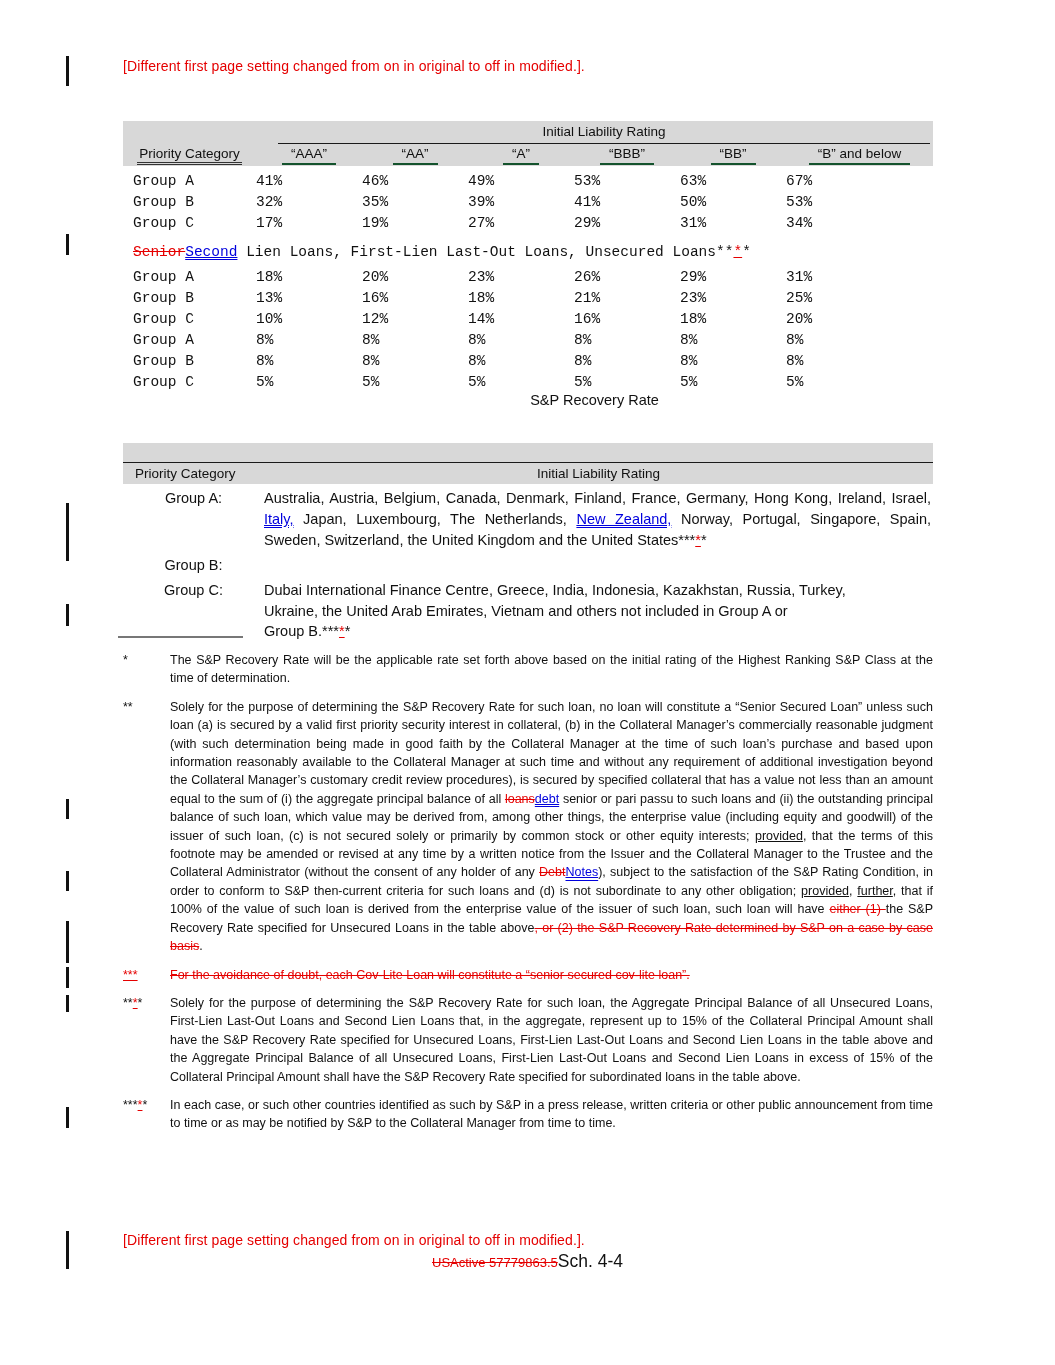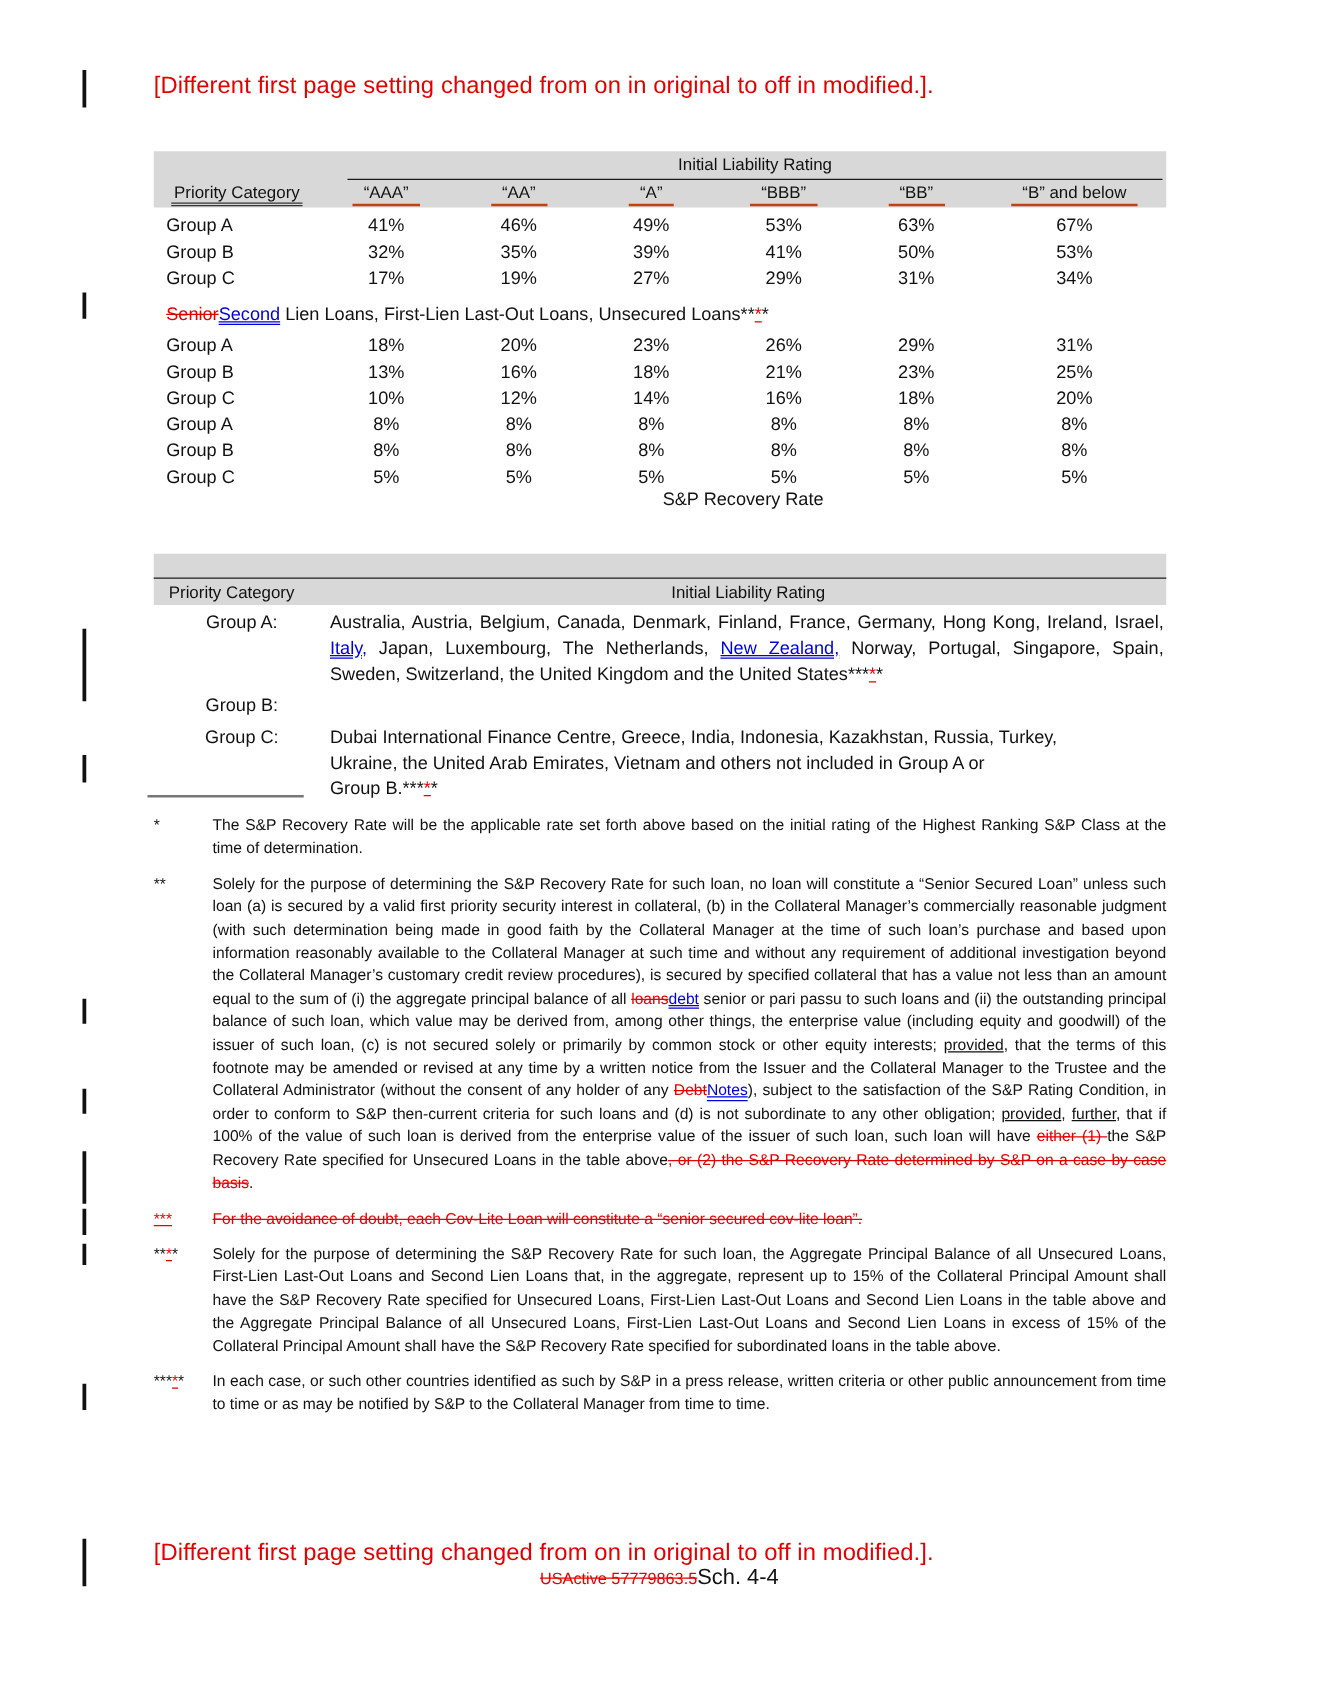--- a/index.html
+++ b/index.html
@@ -16,36 +16,36 @@
     font-family:"Liberation Sans","DejaVu Sans",sans-serif;
     color:#111;
     overflow:hidden;
   }
   
   .change-bar{position:absolute;left:66px;width:2.5px;background:#111;}
 
   .red-note{
     position:absolute;left:123px;
     color:var(--red);
-    font-size:19px;letter-spacing:.1px;
+    font-size:14px;letter-spacing:.1px;
   }
 
   
   .t1{position:absolute;left:123px;top:121px;width:810px;font-size:14.5px;}
   .t1-head{background:var(--hdr-bg);padding-top:3px;}
   .t1-head1{display:grid;grid-template-columns:133px 1fr;height:20px;font-size:13.5px;}
   .t1-ilr{text-align:center;border-bottom:1.5px solid #1a1a1a;margin-left:22px;margin-right:3px;padding-bottom:2px;}
   .t1-head2{display:grid;grid-template-columns:133px 106px 106px 106px 106px 106px 1fr;height:22px;font-size:13.5px;align-items:end;padding-bottom:1px;}
   .t1-head2 .hcell{text-align:center;}
-  .t1-head2 .hcell span{display:inline-block;border-bottom:2px solid #c2410c;padding:0 9px 2px 9px;}
+  .t1-head2 .hcell span{display:inline-block;border-bottom:2px solid #14532d;padding:0 9px 2px 9px;}
   .t1-head2 .pcat span{border-bottom:3px double #333;padding:0 2px 1px 2px;}
   .rt-row{display:grid;grid-template-columns:133px 106px 106px 106px 106px 106px 1fr;height:21px;align-items:center;}
-  .rt-body{padding-top:4px;}
+  .rt-body{padding-top:4px;font-family:Liberation Mono, monospace;}
   .rt-label{padding-left:10px;}
-  .rt-val{text-align:center;}
+  .rt-val{}
   .rt-title{margin:11px 0 0 10px;height:22px;}
   .rt-caption{margin-left:133px;text-align:center;height:21px;margin-top:0px;}
 
   
   .t2{position:absolute;left:123px;top:443px;width:810px;font-size:14.5px;}
   .t2-band{background:var(--hdr-bg);height:19px;}
   .t2-head{background:var(--hdr-bg);display:grid;grid-template-columns:141px 1fr;border-top:1.5px solid #1a1a1a;height:22px;align-items:center;font-size:13.5px;}
   .t2-head .pcat{padding-left:12px;}
   .t2-head .ilr{text-align:center;}
   .ct-row{display:grid;grid-template-columns:141px 1fr;padding-top:4px;}

